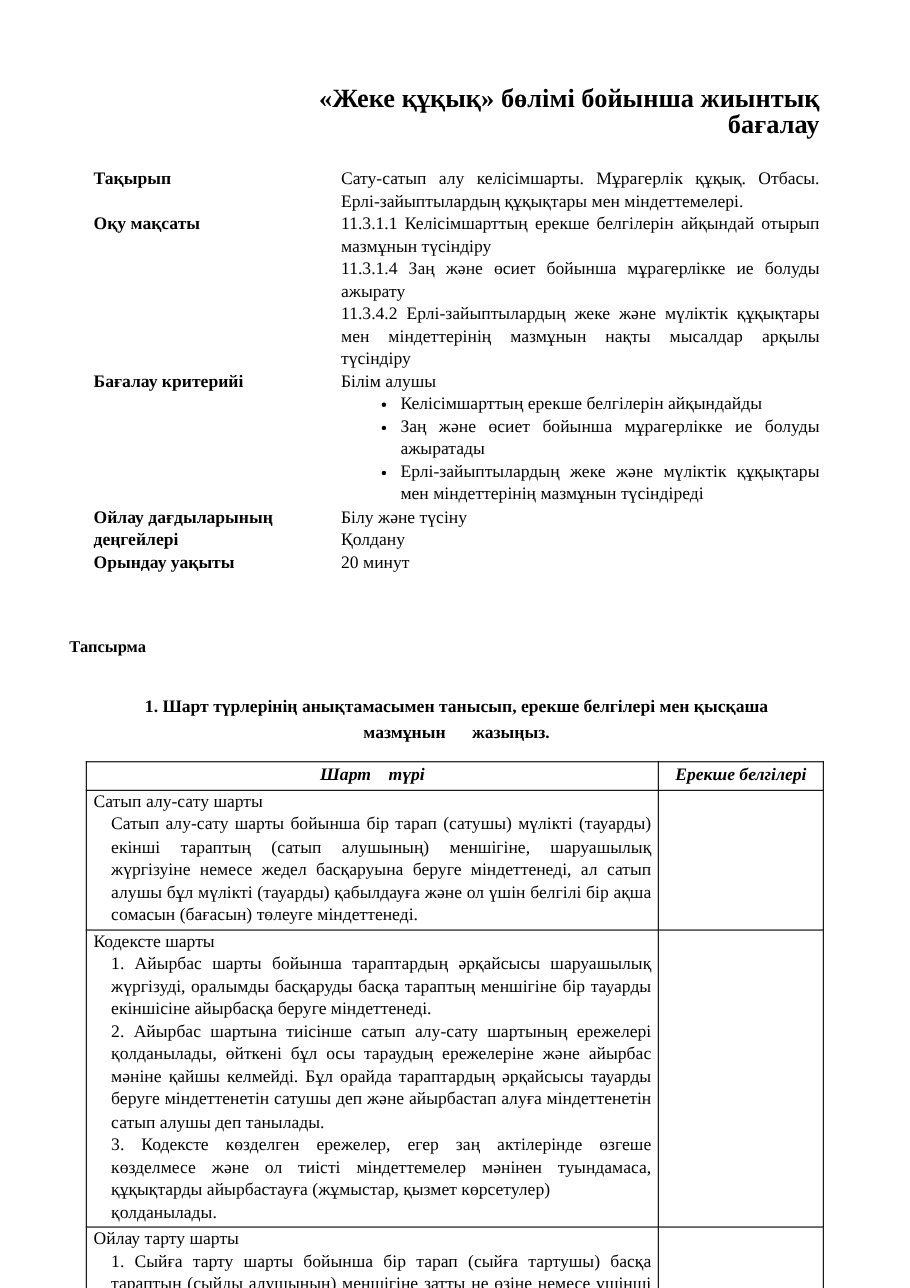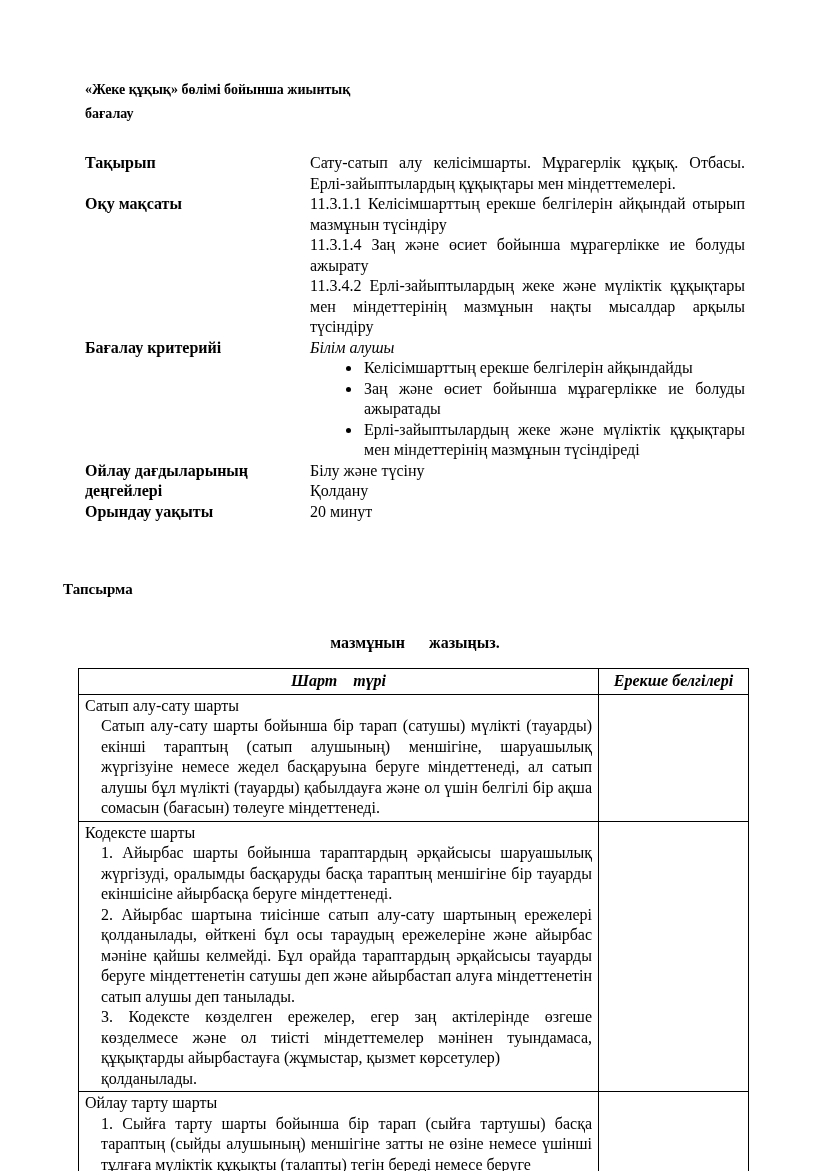--- a/index.html
+++ b/index.html
@@ -7,29 +7,29 @@
     position:relative;
     width:827px;height:1171px;
     background:#ffffff;color:#000;
     font-family:"Liberation Serif", serif;
     font-size:16px;line-height:20.5px;
     overflow:hidden;
     box-sizing:border-box;
     padding:78px 82px 0 85px;
   }
   .doc-title{
-    text-align:left;font-weight:bold;
-    font-size:14px;line-height:24px;
+    text-align:right;font-weight:bold;
+    font-size:24px;line-height:24px;
     margin-bottom:27px;
   }
   .irow{display:flex;}
   .ilabel{flex:0 0 225px;width:225px;font-weight:bold;padding-right:10px;box-sizing:border-box;}
   .ivalue{flex:1;}
   .just{text-align:justify;}
-  .italic{font-style:italic;}
+  .italic{}
   ul.criteria{margin:0;padding:0 0 0 52px;list-style:disc;}
   ul.criteria li{padding-left:2px;}
   .tasks-heading{
     font-size:15px;font-weight:bold;
     margin:56px 0 0 -22px;line-height:22px;
   }
   .task1{
     font-weight:bold;text-align:center;
     margin-top:31px;line-height:24px;
   }
@@ -99,20 +99,21 @@
     <div class="irow">
       <div class="ilabel">Орындау уақыты</div>
       <div class="ivalue">20 минут</div>
     </div>
 
   </div>
 
   <div class="tasks-heading">Тапсырма</div>
 
   <div class="task1">
+    <div>1. Шарт түрлерінің анықтамасымен танысып, ерекше белгілері мен қысқаша</div>
     <div><span>мазмұнын</span><span class="gap-left">жазыңыз.</span></div>
   </div>
 
   <table class="contracts">
     <colgroup>
         <col style="width:520px">
         <col style="width:150px">
       </colgroup>
     <thead>
       <tr>

